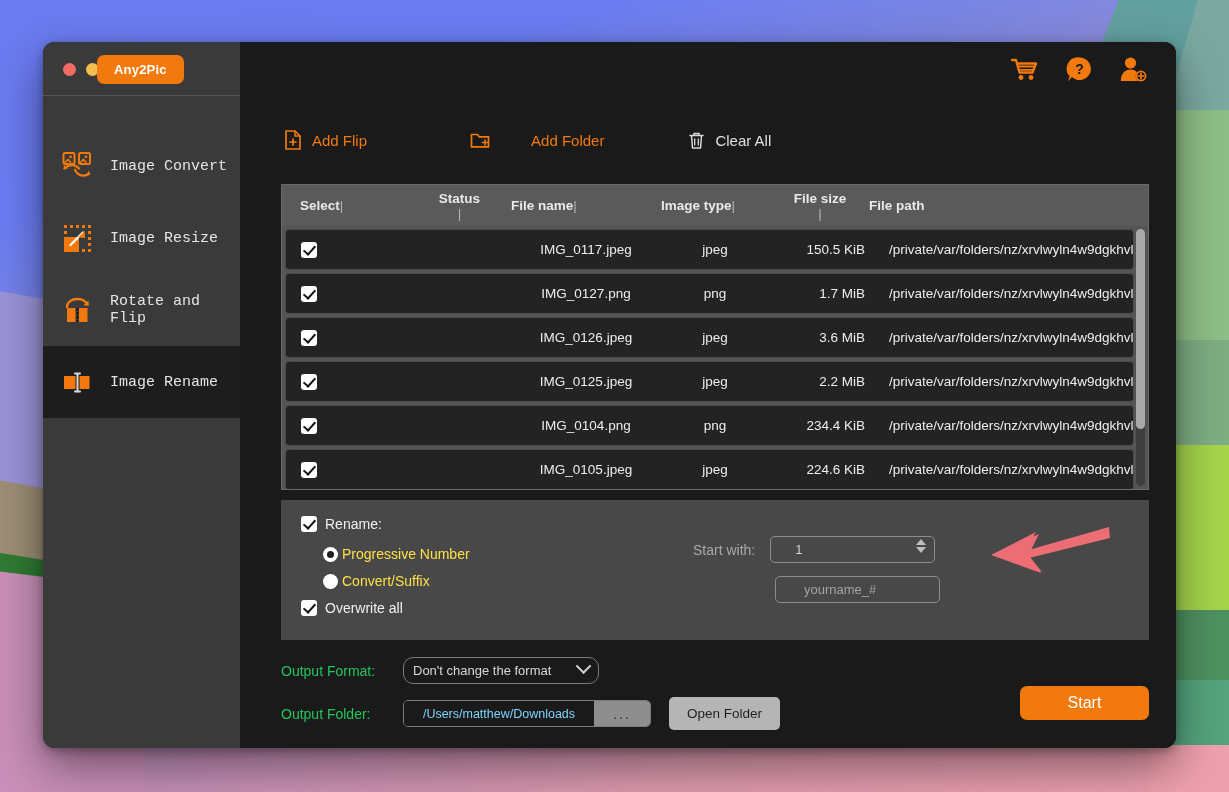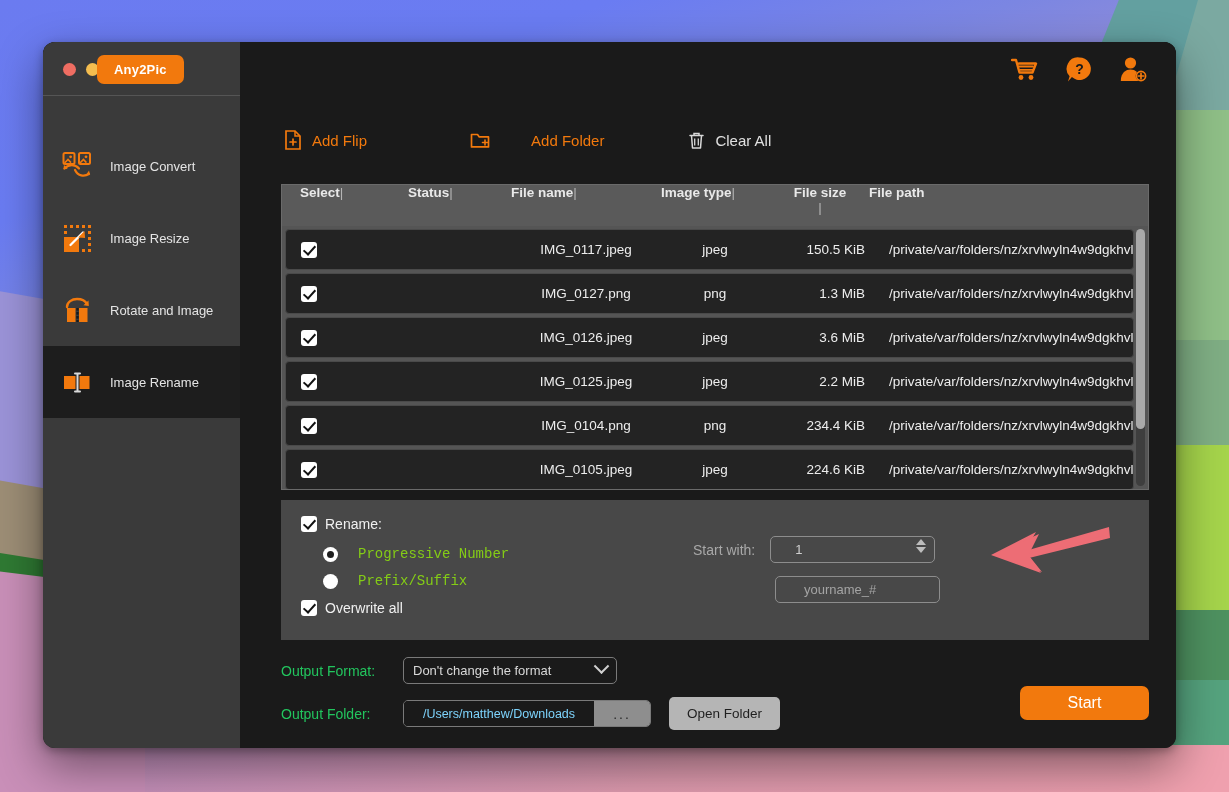--- a/index.html
+++ b/index.html
@@ -138,21 +138,21 @@
   }
   .side-item {
     height: 72px;
     display: flex; align-items: center;
     padding-left: 17px;
     cursor: pointer;
   }
   .side-item.active { background: #1d1d1d; }
   .side-icon { width: 34px; height: 34px; margin-right: 16px; flex-shrink: 0;
                display: flex; align-items: center; justify-content: center; }
-  .side-label { color: #e4e4e4; font-size: 13px; }
+  .side-label { color: #e4e4e4; font-size: 15px; font-family: Liberation Mono, monospace; }
 
   
   #main {
     flex: 1;
     background: #1a1a1a;
     display: flex; flex-direction: column;
     padding: 0 27px 0 41px;
     min-width: 0;
   }
   #toolbar {
@@ -180,31 +180,31 @@
     border: 1px solid #6a6a6a;
     background: #555;
     height: 306px;
     flex-shrink: 0;
     display: flex; flex-direction: column;
     overflow: hidden;
   }
   #table-head {
     height: 41px;
     background: #5a5a5a;
-    display: flex; align-items: flex-start;
+    display: flex; align-items: center;
     color: #e9e9e9;
     font-size: 13.5px;
     font-weight: bold;
     flex-shrink: 0;
     padding-left: 18px;
   }
   .th { display: flex; align-items: center; }
   .sep { color: #b5b5b5; margin: 0 0px; font-weight: normal; }
   .c-select { width: 108px; }
-  .c-status { width: 103px; }
+  .c-status { width: 103px; flex-direction: column; }
   .c-name   { width: 150px; }
   .c-type   { width: 110px; }
   .c-size   { width: 98px; flex-direction: column; }
   .c-path   { flex: 1; }
 
   #table-body {
     flex: 1;
     background: #555;
     position: relative;
     overflow: hidden;
@@ -278,21 +278,21 @@
   .radio {
     width: 15px; height: 15px; border-radius: 50%;
     background: #fff; flex-shrink: 0;
     position: relative;
   }
   .radio.on::after {
     content: ""; position: absolute;
     left: 4px; top: 4px; width: 7px; height: 7px;
     border-radius: 50%; background: #1e1e1e;
   }
-  .radio-label { color: #84cc16; font-size: 14px; margin-left: 20px; font-family: Liberation Mono, monospace; }
+  .radio-label { color: #fde047; font-size: 14px; margin-left: 4px; }
   #overwrite-row { margin-top: 8px; }
 
   #startwith-block {
     position: absolute;
     left: 412px; top: 36px;
     display: flex; flex-direction: column;
   }
   .sw-line1 { display: flex; align-items: center; }
   #startwith-label { color: #a8a8a8; font-size: 14px; margin-right: 15px; }
   .spin-box {
@@ -336,23 +336,23 @@
   #bottom {
     flex: 1;
     display: flex;
     padding-top: 17px;
     min-height: 0;
   }
   #bottom-left { flex: 1; }
   .bot-row { display: flex; align-items: center; margin-bottom: 13px; }
   .bot-label { color: #22c55e; font-size: 14px; width: 122px; }
   #format-select {
-    width: 214px; height: 27px;
+    width: 196px; height: 27px;
     border: 1px solid #7a7a7a;
-    border-radius: 5px;
+    border-radius: 10px;
     background: #1a1a1a;
     color: #d8d8d8;
     font-size: 13px;
     display: flex; align-items: center;
     padding: 0 9px;
     justify-content: space-between;
     cursor: pointer;
   }
   .chev {
     width: 11px; height: 11px;
@@ -499,21 +499,21 @@
               <rect x="5" y="13" width="8.5" height="14" fill="#f2790d"></rect>
               <rect x="17" y="13" width="8.5" height="14" fill="#f2790d"></rect>
               <g fill="#1a1a1a">
                 <rect x="14.4" y="13" width="2.2" height="2.6"></rect>
                 <rect x="14.4" y="17" width="2.2" height="2.6"></rect>
                 <rect x="14.4" y="21" width="2.2" height="2.6"></rect>
                 <rect x="14.4" y="25" width="2.2" height="2"></rect>
               </g>
             </svg>
           </span>
-          <span class="side-label">Rotate and Image</span>
+          <span class="side-label">Rotate and Flip</span>
         </div>
 
         <div class="side-item active">
           <span class="side-icon">
             <svg width="30" height="30" viewBox="0 0 30 30">
               <rect x="2" y="9" width="11.5" height="13" fill="#f2790d"></rect>
               <rect x="17.5" y="9" width="10" height="13" fill="#f2790d"></rect>
               <path d="M15.5 6.5 v18" stroke="#d9d9d9" stroke-width="2"></path>
               <path d="M13 6.5 h5 M13 24.5 h5" stroke="#d9d9d9" stroke-width="2" stroke-linecap="round"></path>
             </svg>
@@ -597,21 +597,21 @@
                   <div class="cell r-size">150.5 KiB</div>
                   <div class="cell r-path">/private/var/folders/nz/xrvlwyln4w9dgkhvljz0qx…</div>
                 </div>
                 <div class="trow">
                   <div class="cell r-select">
                     <span class="chk"></span>
                   </div>
                   <div class="cell r-status"></div>
                   <div class="cell r-name">IMG_0127.png</div>
                   <div class="cell r-type">png</div>
-                  <div class="cell r-size">1.3 MiB</div>
+                  <div class="cell r-size">1.7 MiB</div>
                   <div class="cell r-path">/private/var/folders/nz/xrvlwyln4w9dgkhvljz0qx…</div>
                 </div>
                 <div class="trow">
                   <div class="cell r-select">
                     <span class="chk"></span>
                   </div>
                   <div class="cell r-status"></div>
                   <div class="cell r-name">IMG_0126.jpeg</div>
                   <div class="cell r-type">jpeg</div>
                   <div class="cell r-size">3.6 MiB</div>
@@ -660,21 +660,21 @@
             <span class="cb-label">Rename:</span>
           </div>
 
           <div id="radio-group">
             <div class="radio-row">
               <span class="radio on"></span>
               <span class="radio-label">Progressive Number</span>
             </div>
             <div class="radio-row">
               <span class="radio"></span>
-              <span class="radio-label">Prefix/Suffix</span>
+              <span class="radio-label">Convert/Suffix</span>
             </div>
           </div>
 
           <div class="cb-row" id="overwrite-row">
             <span class="chk"></span>
             <span class="cb-label">Overwrite all</span>
           </div>
 
           <div id="startwith-block">
             <div class="sw-line1">

